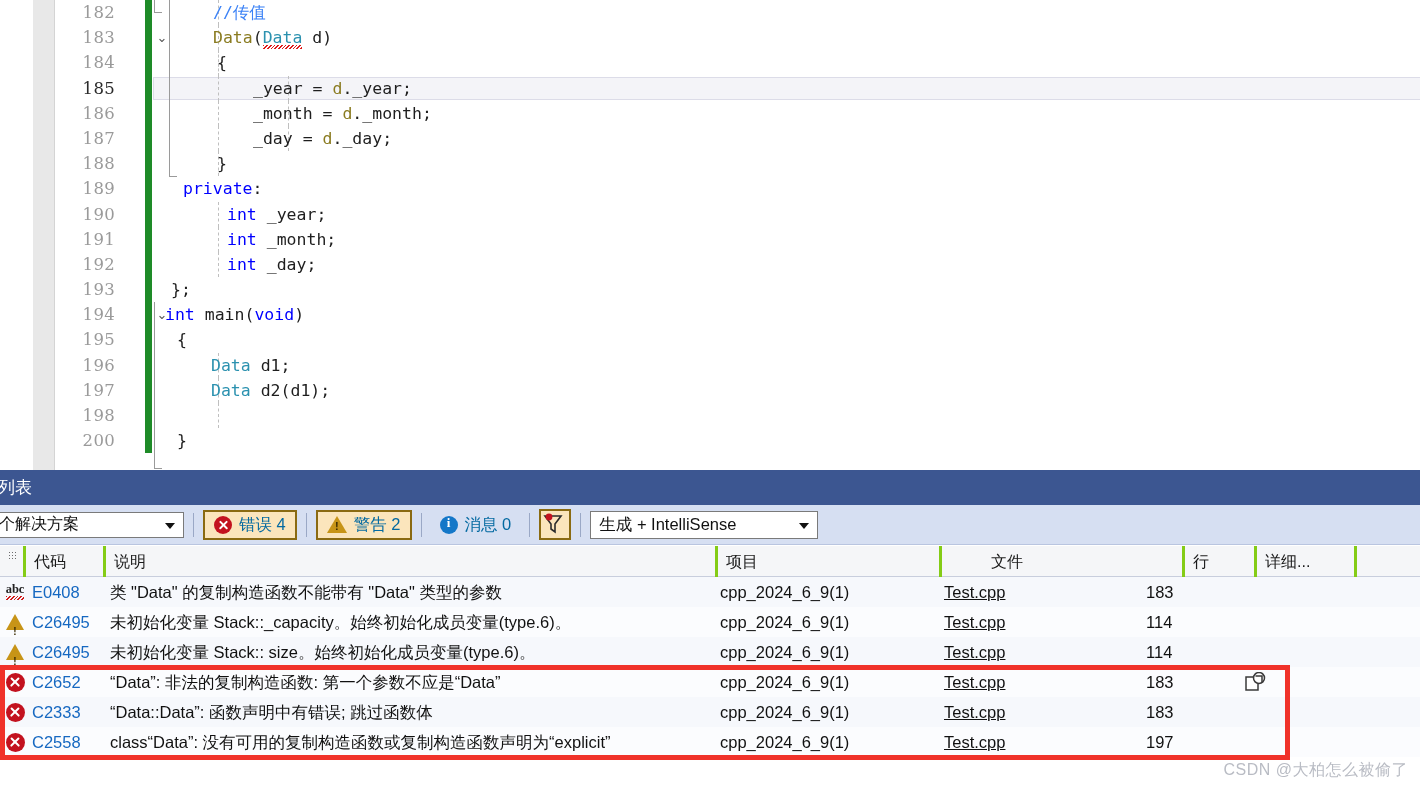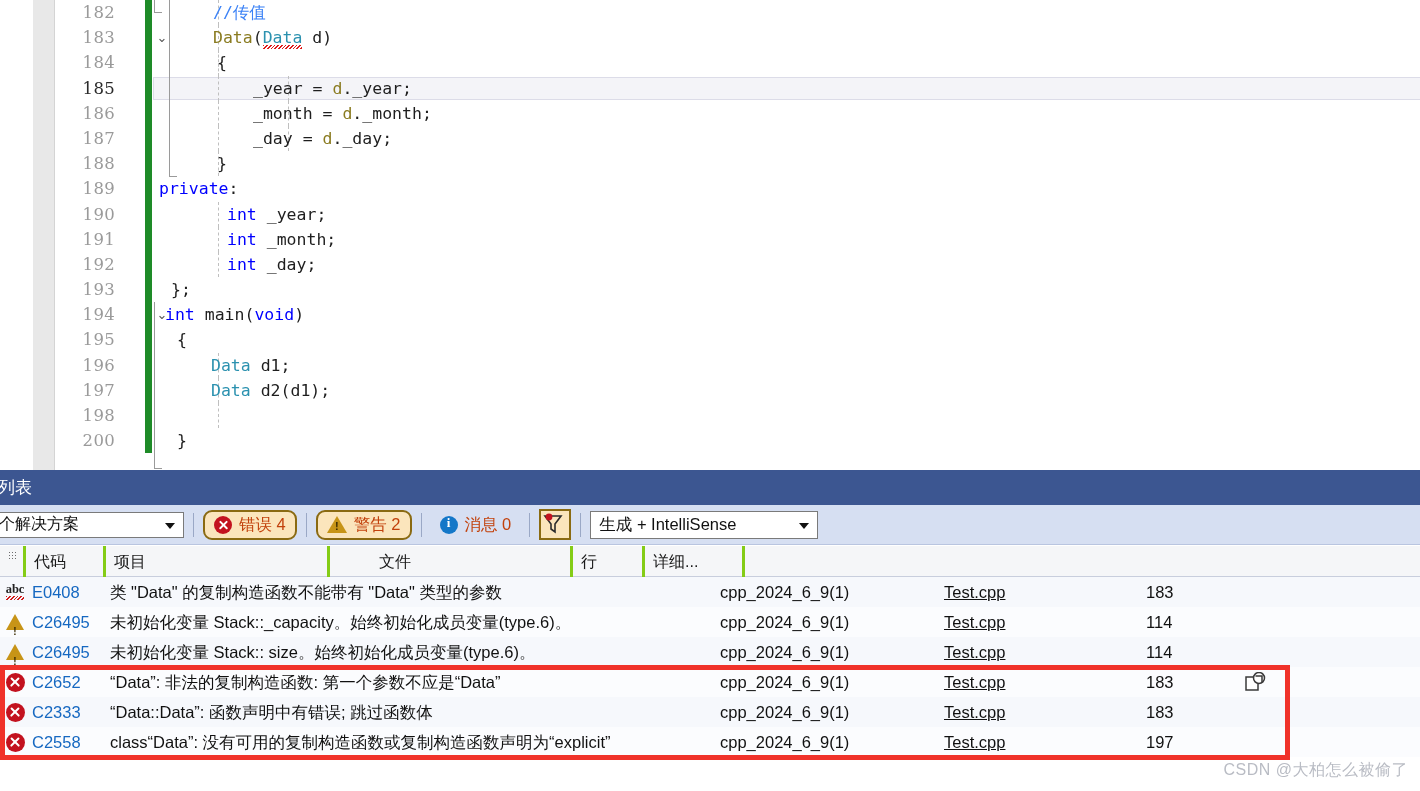--- a/index.html
+++ b/index.html
@@ -99,21 +99,21 @@
   .caret {
     position: absolute; right: 8px; top: 50%; margin-top: -2px;
     width: 0; height: 0; border-left: 5px solid transparent;
     border-right: 5px solid transparent; border-top: 6px solid #111;
   }
   .tb-sep {
     width: 1px; height: 24px; background: #9aa8c6; margin: 0 9px;
   }
   .count-btn {
     height: 30px; display: flex; align-items: center; gap: 7px;
-    padding: 0 9px; font-size: 16.5px; color: #c2410c; white-space: nowrap; border-radius: 9px;
+    padding: 0 9px; font-size: 16.5px; color: #0369a1; white-space: nowrap;
   }
   .count-btn.on {
     background: #fbe5bc; border: 2px solid #8a6a12;
   }
   .icon-err {
     width: 18px; height: 18px; border-radius: 50%; background: #c3121f;
     position: relative; flex: 0 0 auto;
   }
   .icon-err::before, .icon-err::after {
     content: ""; position: absolute; left: 3.5px; top: 8px; width: 11px; height: 2.2px;
@@ -238,21 +238,21 @@
   <div class="editor">
     <div class="editor-indicator-strip"></div>
     <div class="code-lines" id="code-lines">
         <div class="code-line"><span class="ln">182</span><span class="gutter-change"></span><span class="guide" style="left:185px"></span><span class="code-text" style="left:180px"><span class="cmt">//传值</span></span></div>
         <div class="code-line"><span class="ln">183</span><span class="gutter-change"></span><span class="fold">⌄</span><span class="guide" style="left:185px"></span><span class="code-text" style="left:180px"><span class="decl">Data</span><span class="pl">(</span><span class="typ sq">Data</span><span class="pl"> d)</span></span></div>
         <div class="code-line"><span class="ln">184</span><span class="gutter-change"></span><span class="guide" style="left:185px"></span><span class="code-text" style="left:184px"><span class="pl">{</span></span></div>
         <div class="code-line current"><div class="row-hl"></div><span class="ln">185</span><span class="gutter-change"></span><span class="guide" style="left:185px"></span><span class="guide" style="left:255px"></span><span class="code-text" style="left:220px"><span class="pl">_year = </span><span class="decl">d</span><span class="pl">._year;</span></span></div>
         <div class="code-line"><span class="ln">186</span><span class="gutter-change"></span><span class="guide" style="left:185px"></span><span class="guide" style="left:255px"></span><span class="code-text" style="left:220px"><span class="pl">_month = </span><span class="decl">d</span><span class="pl">._month;</span></span></div>
         <div class="code-line"><span class="ln">187</span><span class="gutter-change"></span><span class="guide" style="left:185px"></span><span class="guide" style="left:255px"></span><span class="code-text" style="left:220px"><span class="pl">_day = </span><span class="decl">d</span><span class="pl">._day;</span></span></div>
         <div class="code-line"><span class="ln">188</span><span class="gutter-change"></span><span class="guide" style="left:185px"></span><span class="code-text" style="left:184px"><span class="pl">}</span></span></div>
-        <div class="code-line"><span class="ln">189</span><span class="gutter-change"></span><span class="code-text" style="left:126px"><span class="k">private</span><span class="pl">:</span></span></div>
+        <div class="code-line"><span class="ln">189</span><span class="gutter-change"></span><span class="code-text" style="left:150px"><span class="k">private</span><span class="pl">:</span></span></div>
         <div class="code-line"><span class="ln">190</span><span class="gutter-change"></span><span class="guide" style="left:185px"></span><span class="code-text" style="left:194px"><span class="k">int</span><span class="pl"> _year;</span></span></div>
         <div class="code-line"><span class="ln">191</span><span class="gutter-change"></span><span class="guide" style="left:185px"></span><span class="code-text" style="left:194px"><span class="k">int</span><span class="pl"> _month;</span></span></div>
         <div class="code-line"><span class="ln">192</span><span class="gutter-change"></span><span class="guide" style="left:185px"></span><span class="code-text" style="left:194px"><span class="k">int</span><span class="pl"> _day;</span></span></div>
         <div class="code-line"><span class="ln">193</span><span class="gutter-change"></span><span class="code-text" style="left:138px"><span class="pl">};</span></span></div>
         <div class="code-line"><span class="ln">194</span><span class="gutter-change"></span><span class="fold">⌄</span><span class="code-text" style="left:132px"><span class="k">int</span><span class="pl"> main(</span><span class="k">void</span><span class="pl">)</span></span></div>
         <div class="code-line"><span class="ln">195</span><span class="gutter-change"></span><span class="code-text" style="left:144px"><span class="pl">{</span></span></div>
         <div class="code-line"><span class="ln">196</span><span class="gutter-change"></span><span class="guide" style="left:185px"></span><span class="code-text" style="left:178px"><span class="typ">Data</span><span class="pl"> d1;</span></span></div>
         <div class="code-line"><span class="ln">197</span><span class="gutter-change"></span><span class="guide" style="left:185px"></span><span class="code-text" style="left:178px"><span class="typ">Data</span><span class="pl"> d2(d1);</span></span></div>
         <div class="code-line"><span class="ln">198</span><span class="gutter-change"></span><span class="guide" style="left:185px"></span><span class="code-text" style="left:178px"><span class="pl"></span></span></div>
         <div class="code-line"><span class="ln">200</span><span class="gutter-change"></span><span class="code-text" style="left:144px"><span class="pl">}</span></span></div>
@@ -310,20 +310,21 @@
       <span>生成 + IntelliSense</span>
       <span class="caret"></span>
     </div>
   </div>
 
   <div class="thead" id="thead">
       <div class="th gripcol" style="width: 26px;">
         <span class="grip"></span>
       </div>
       <div class="th" style="width: 80px;"><span>代码</span></div>
+      <div class="th" style="width: 612px;"><span>说明</span></div>
       <div class="th" style="width: 224px;"><span>项目</span></div>
       <div class="th" style="width: 202px; margin-left: 41px;"><span>文件</span></div>
       <div class="th" style="width: 72px;"><span>行</span></div>
       <div class="th" style="width: 100px;"><span>详细...</span></div>
     </div>
 
   <div class="tbody" id="tbody">
       <div class="trow">
         <div class="cell c-icon">
           <span class="icon-abc">abc</span>

